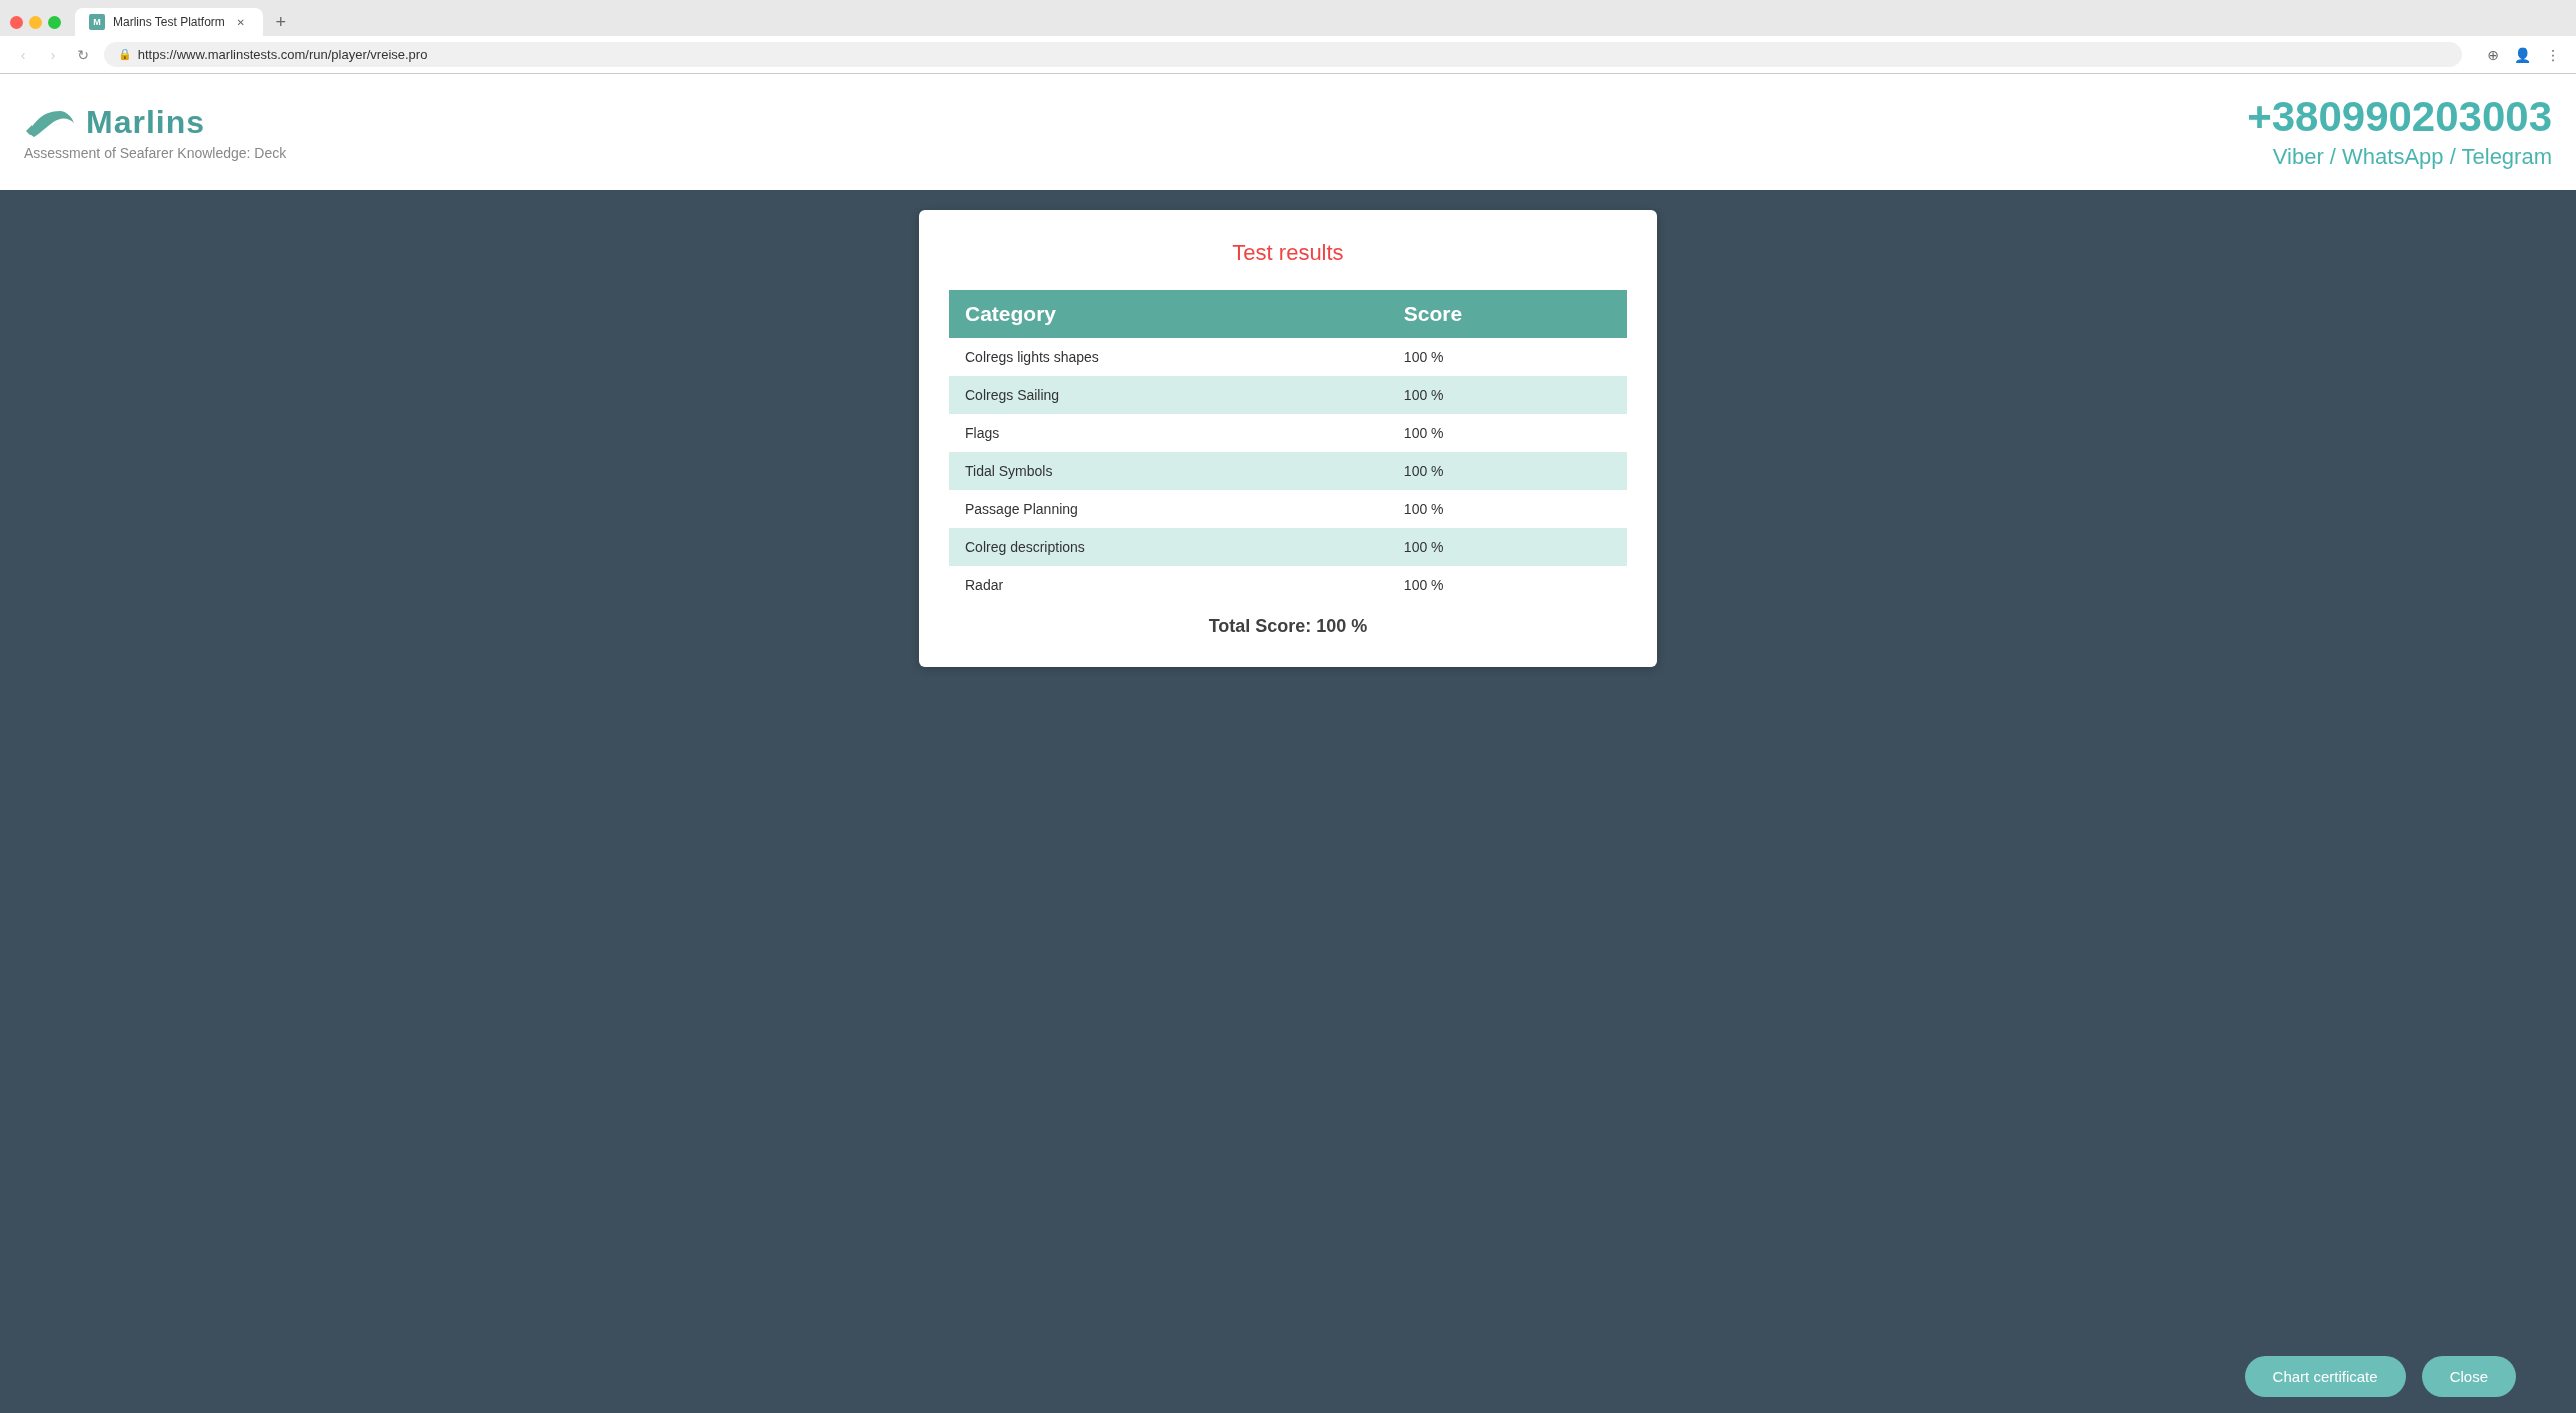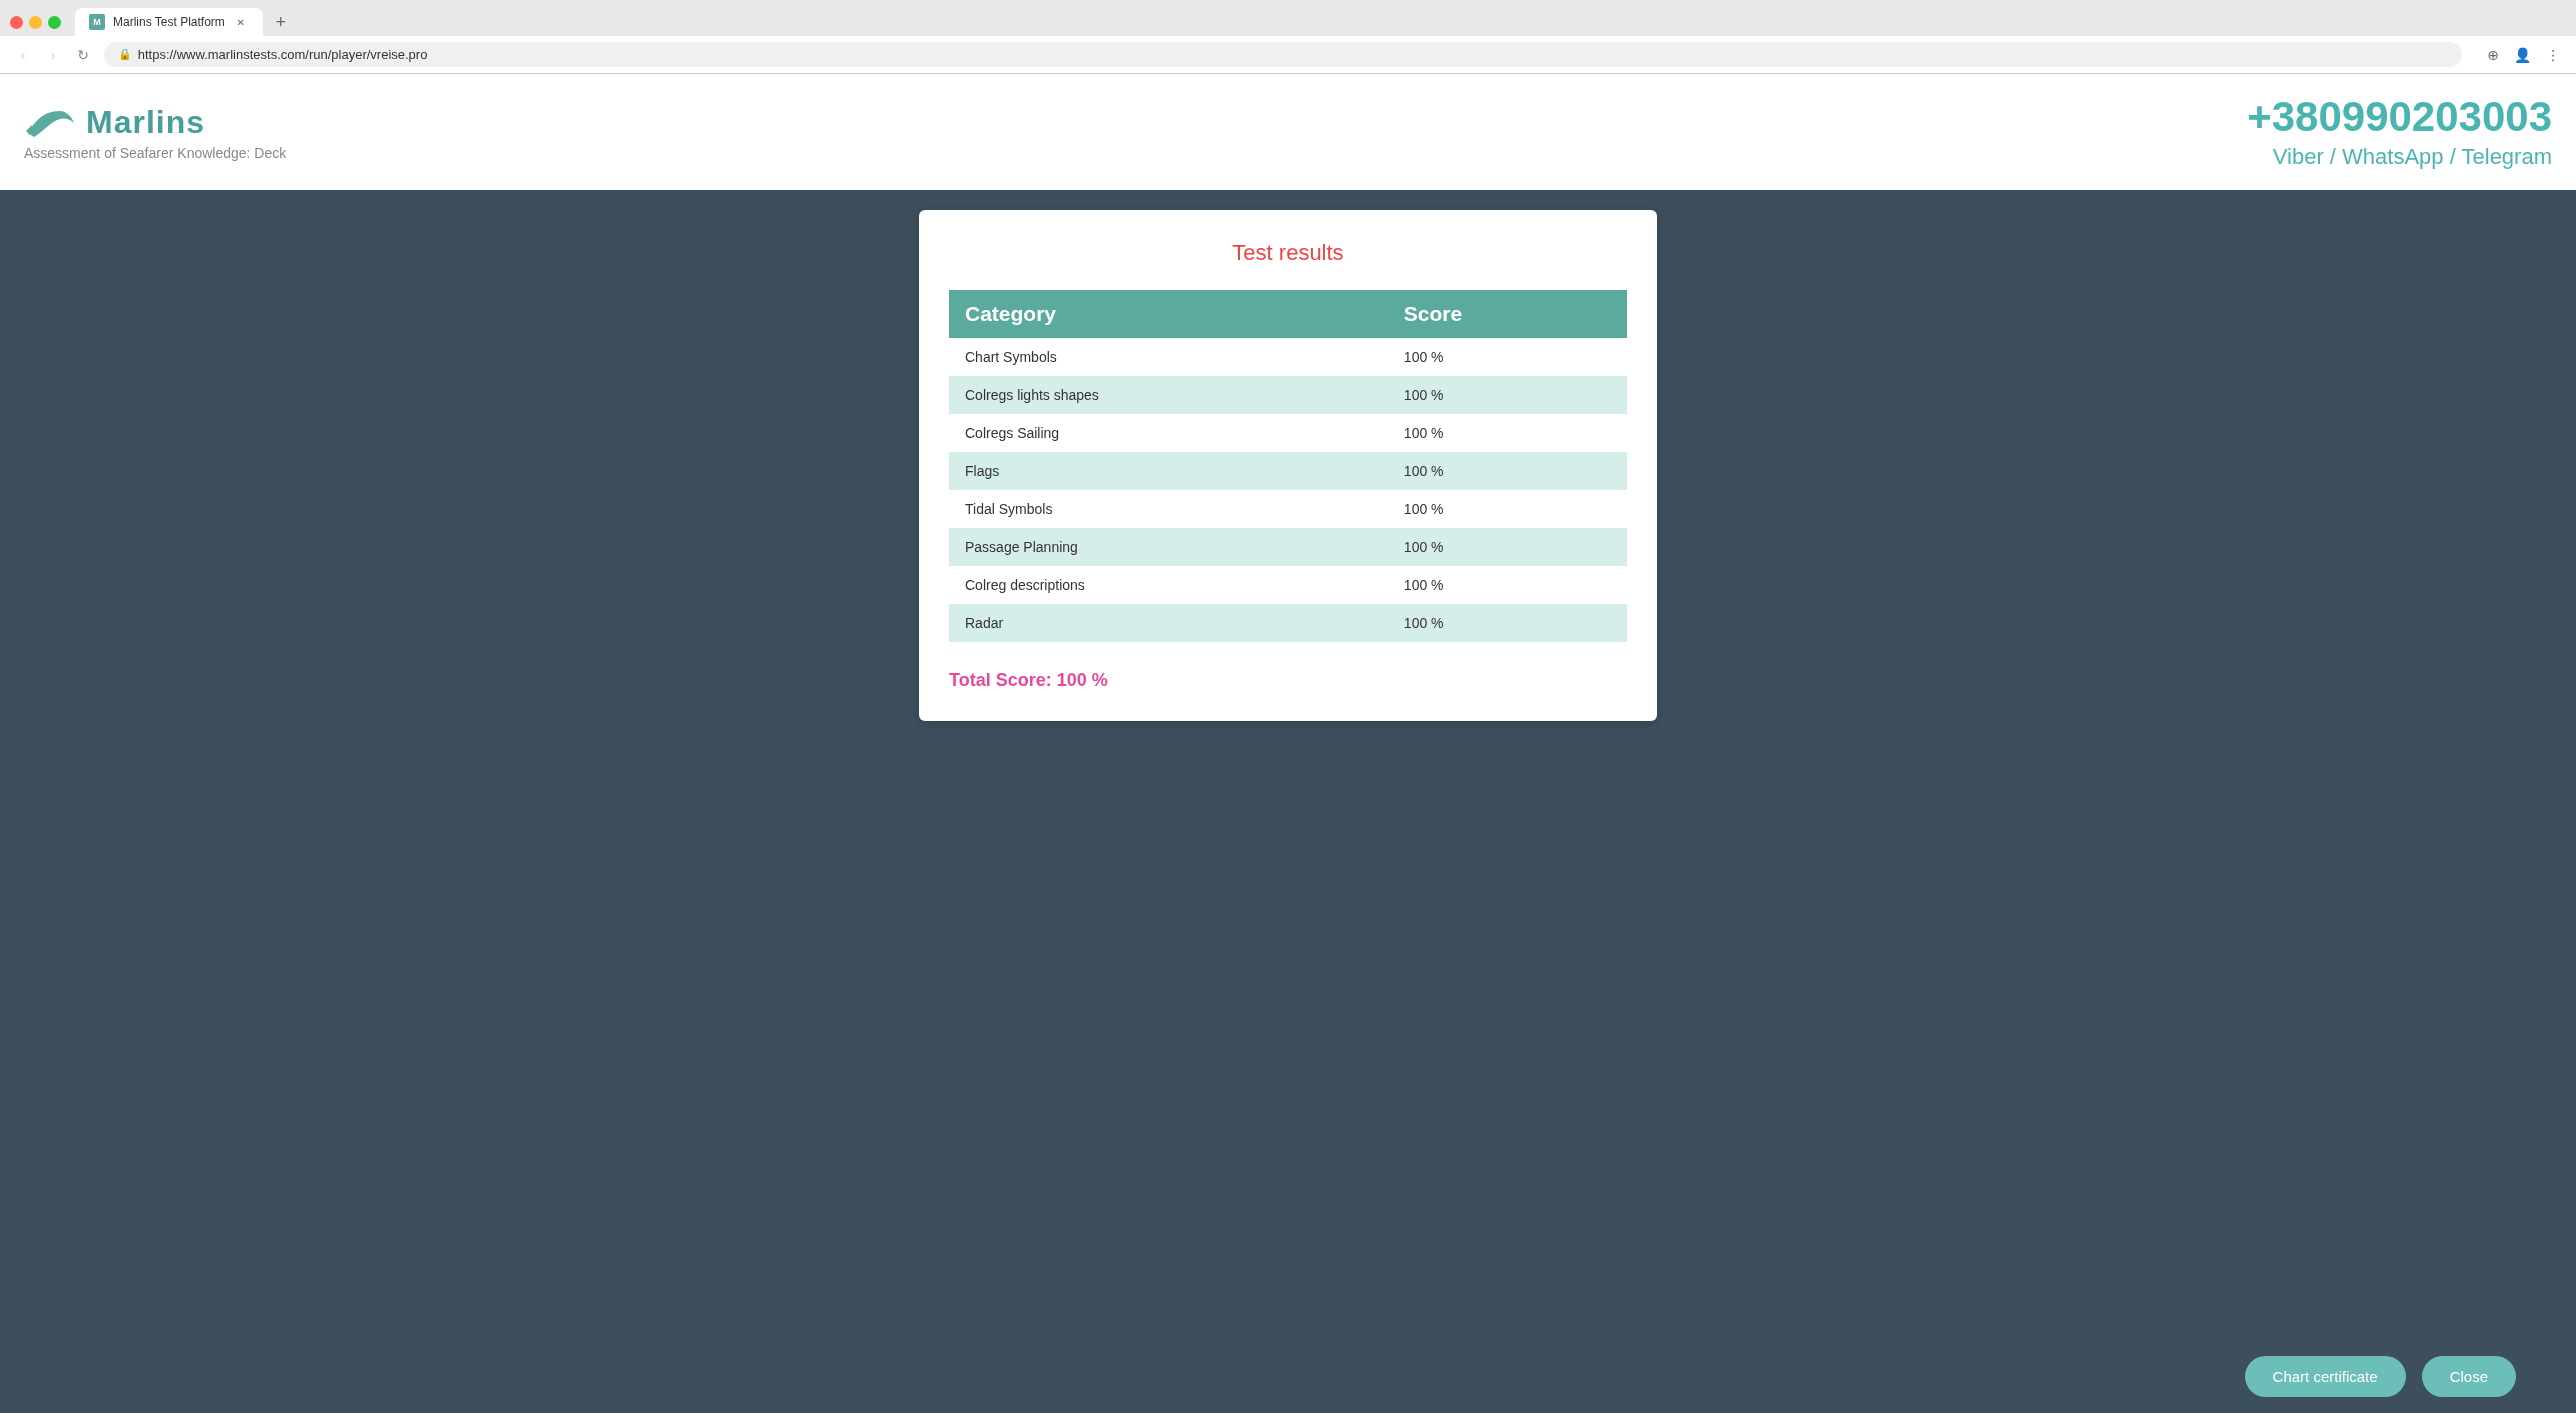--- a/index.html
+++ b/index.html
@@ -275,24 +275,25 @@
       padding: 11px 16px;
       font-size: 14px;
       color: #333;
     }
 
     .results-table tbody td.score-cell {
       text-align: left;
     }
 
     .total-score {
+      text-align: center;
       font-size: 18px;
       font-weight: 700;
-      color: #ec4899;
-      margin-top: 28px;
+      color: #404040;
+      margin-top: 12px;
     }
 
     
     .footer-buttons {
       display: flex;
       justify-content: flex-end;
       gap: 16px;
       padding: 16px 60px;
     }
 
@@ -370,24 +371,20 @@
       <h2 class="results-title">Test results</h2>
 
       <table class="results-table">
         <thead>
           <tr>
             <th>Category</th>
             <th class="score-col">Score</th>
           </tr>
         </thead>
         <tbody id="results-tbody">
-        <tr>
-              <td>Chart Symbols</td>
-              <td class="score-cell">100 %</td>
-            </tr>
             <tr>
               <td>Colregs lights shapes</td>
               <td class="score-cell">100 %</td>
             </tr>
             <tr>
               <td>Colregs Sailing</td>
               <td class="score-cell">100 %</td>
             </tr>
             <tr>
               <td>Flags</td>

